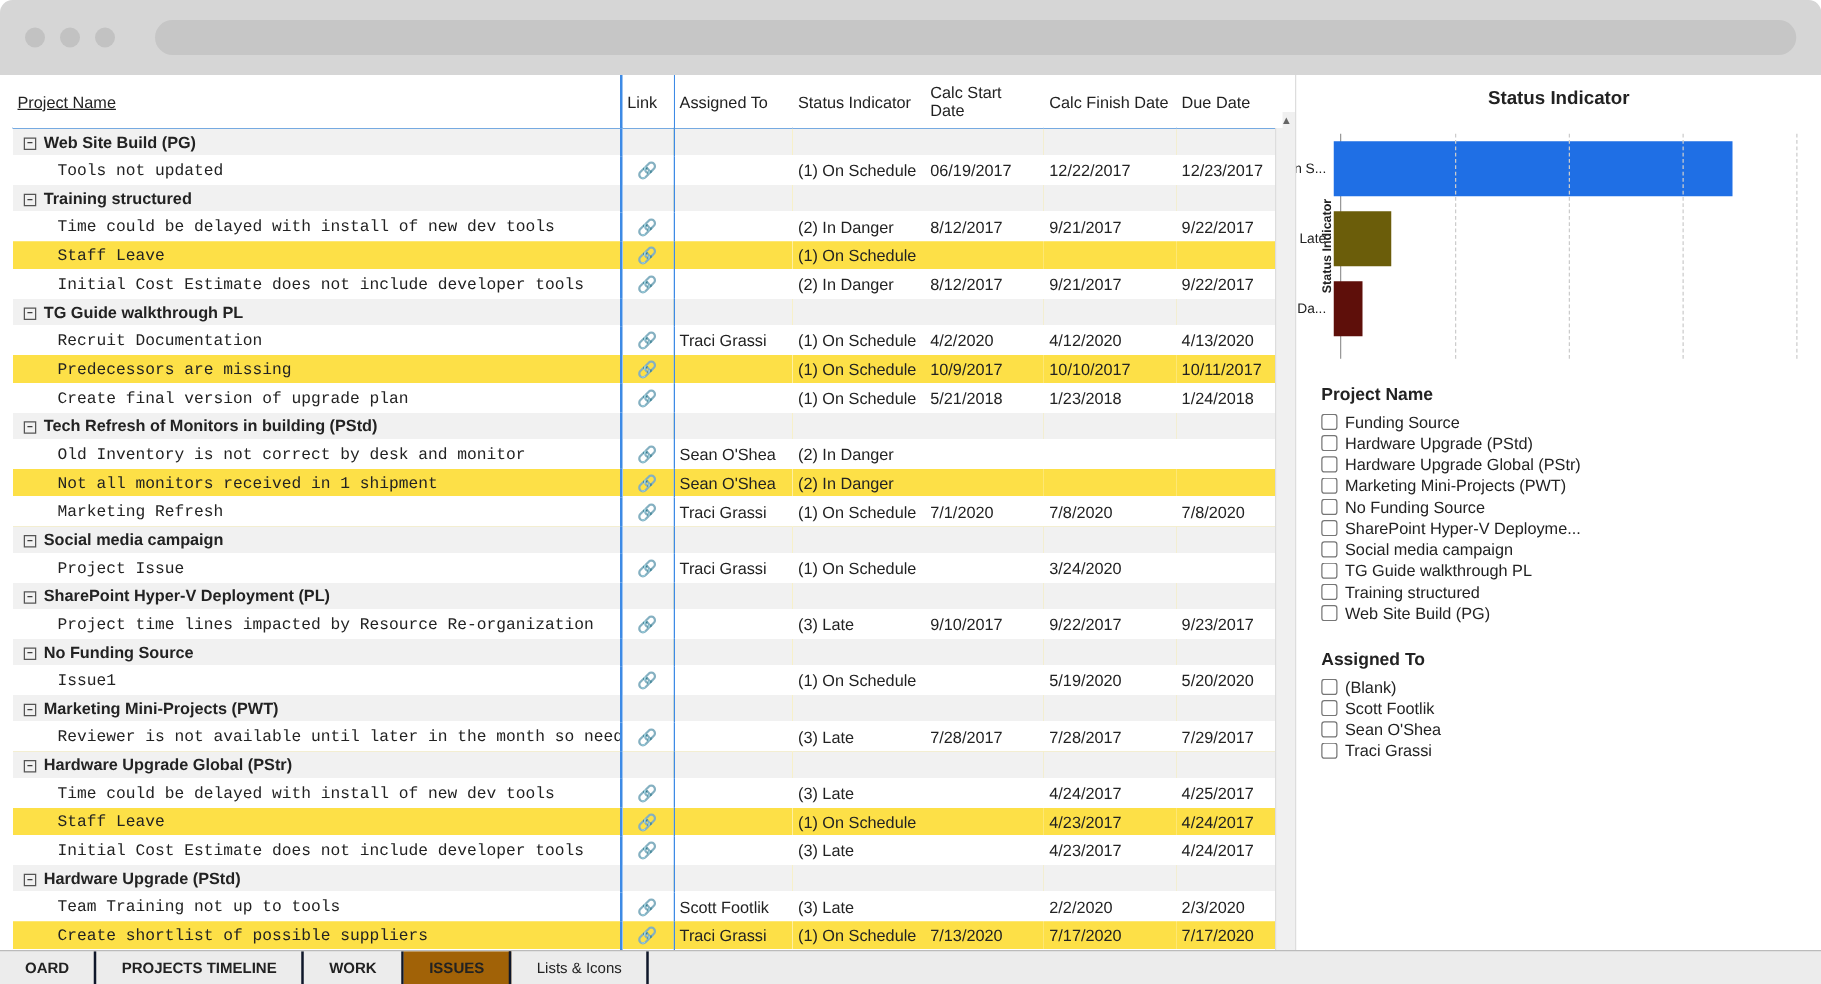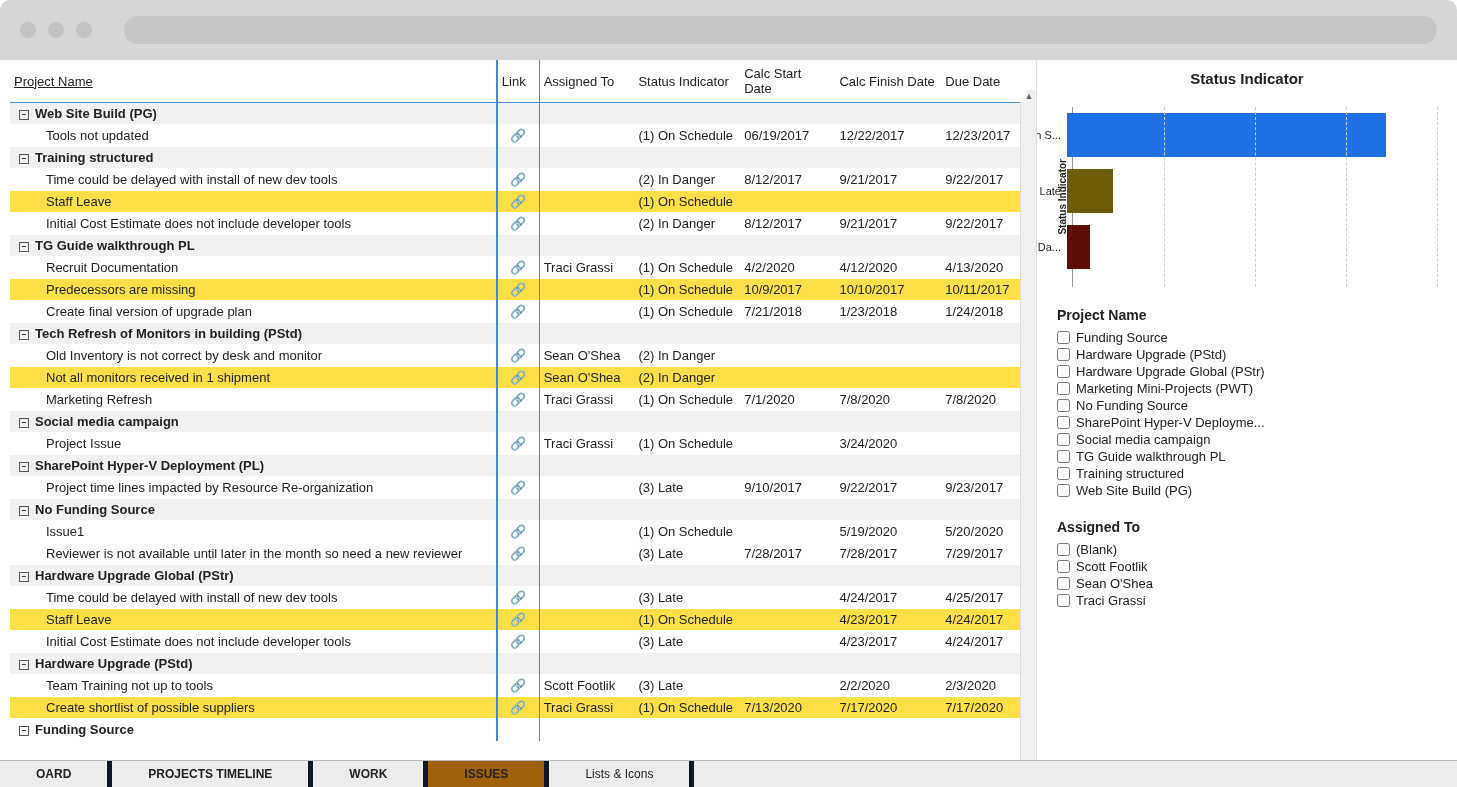--- a/index.html
+++ b/index.html
@@ -20,42 +20,42 @@
 .col-assigned { width: 90px; }
 .col-status { width: 100px; }
 .col-start { width: 90px; }
 .col-finish { width: 100px; }
 .col-due { width: 80px; }
 tr.row-even { background: #fde047; }
 tr.row-odd { background: #fff; }
 tr.group-row td { font-weight: 700; background: #fff; }
 tr.group-row.row-even td { background: #f1f1f1; }
 .expander { display: inline-block; width: 10px; height: 10px; border: 1px solid #555; margin-right: 6px; margin-left: 5px; font-size: 8px; line-height: 8px; text-align: center; vertical-align: middle; }
-.child-indent { padding-left: 32px; display: inline-block; }
+.child-indent { padding-left: 32px; display: inline-block; font-family: Liberation Mono, monospace; }
 .link-icon { color: #2b6fc9; font-size: 13px; }
 .scrollbar-stub { position: absolute; right: 0; top: 30px; bottom: 0; width: 16px; background: #f0f0f0; border-left:1px solid #ddd; }
 .scroll-arrow { width: 14px; height: 14px; margin: 1px; font-size: 9px; text-align: center; color: #666; cursor: pointer; }
 
 .side-panel { width: 420px; padding: 10px 20px; overflow: auto; }
 .panel-title { text-align: center; font-weight: 600; font-size: 15px; margin-bottom: 20px; }
 .chart-wrap { display: flex; align-items: center; gap: 4px; margin-bottom: 20px; }
 .y-axis-label { writing-mode: vertical-rl; transform: rotate(180deg); font-size: 10px; font-weight: 600; }
 .bar-chart { flex: 1; position: relative; height: 180px; border-left: 1px solid #999; }
 .bar-row { display: flex; align-items: center; height: 56px; }
 .bar-label { width: 60px; font-size: 11px; text-align: right; padding-right: 6px; margin-left: -66px; }
 .bar { height: 44px; }
 .grid-line { position: absolute; top: 0; bottom: 0; border-left: 1px dashed #ccc; }
 
 .filter-section { margin-bottom: 20px; }
 .filter-title { font-weight: 600; font-size: 14px; margin-bottom: 6px; }
 .filter-item { display: flex; align-items: center; gap: 6px; padding: 1px 0; font-size: 13px; cursor: pointer; }
 .filter-item input { width: 13px; height: 13px; }
 
 .bottom-tabs { height: 28px; background: #ececec; border-top: 1px solid #bbb; display: flex; align-items: stretch; font-size: 12px; font-weight: 600; overflow: hidden; }
-.tab { padding: 6px 36px; border-right: 5px solid #0f172a; cursor: pointer; white-space: nowrap; }
+.tab { padding: 6px 20px; border-right: 2px solid #0f172a; cursor: pointer; white-space: nowrap; }
 .tab.active { background: #a16207; border-top: 1px solid #fff; margin-top: -1px; }
 .tab.secondary { font-weight: 400; }
 </style>
 </head>
 <body>
 
 <div class="window-chrome">
   <div class="traffic-lights">
     <div class="traffic-light"></div>
     <div class="traffic-light"></div>
@@ -159,21 +159,21 @@
               <td class="col-status">(1) On Schedule</td>
               <td class="col-start">10/9/2017</td>
               <td class="col-finish">10/10/2017</td>
               <td class="col-due">10/11/2017</td>
             </tr>
             <tr class="row-odd">
               <td class="col-name"><span class="child-indent">Create final version of upgrade plan</span></td>
               <td class="col-link"><span class="link-icon">🔗</span></td>
               <td class="col-assigned"></td>
               <td class="col-status">(1) On Schedule</td>
-              <td class="col-start">7/21/2018</td>
+              <td class="col-start">5/21/2018</td>
               <td class="col-finish">1/23/2018</td>
               <td class="col-due">1/24/2018</td>
             </tr>
             <tr class="group-row row-even">
               <td class="col-name"><span class="expander">−</span>Tech Refresh of Monitors in building (PStd)</td>
               <td class="col-link"></td>
               <td class="col-assigned"></td>
               <td class="col-status"></td>
               <td class="col-start"></td>
               <td class="col-finish"></td>
@@ -252,20 +252,29 @@
               <td class="col-due"></td>
             </tr>
             <tr class="row-odd">
               <td class="col-name"><span class="child-indent">Issue1</span></td>
               <td class="col-link"><span class="link-icon">🔗</span></td>
               <td class="col-assigned"></td>
               <td class="col-status">(1) On Schedule</td>
               <td class="col-start"></td>
               <td class="col-finish">5/19/2020</td>
               <td class="col-due">5/20/2020</td>
+            </tr>
+            <tr class="group-row row-even">
+              <td class="col-name"><span class="expander">−</span>Marketing Mini-Projects (PWT)</td>
+              <td class="col-link"></td>
+              <td class="col-assigned"></td>
+              <td class="col-status"></td>
+              <td class="col-start"></td>
+              <td class="col-finish"></td>
+              <td class="col-due"></td>
             </tr>
             <tr class="row-odd">
               <td class="col-name"><span class="child-indent">Reviewer is not available until later in the month so need a new reviewer</span></td>
               <td class="col-link"><span class="link-icon">🔗</span></td>
               <td class="col-assigned"></td>
               <td class="col-status">(3) Late</td>
               <td class="col-start">7/28/2017</td>
               <td class="col-finish">7/28/2017</td>
               <td class="col-due">7/29/2017</td>
             </tr>

